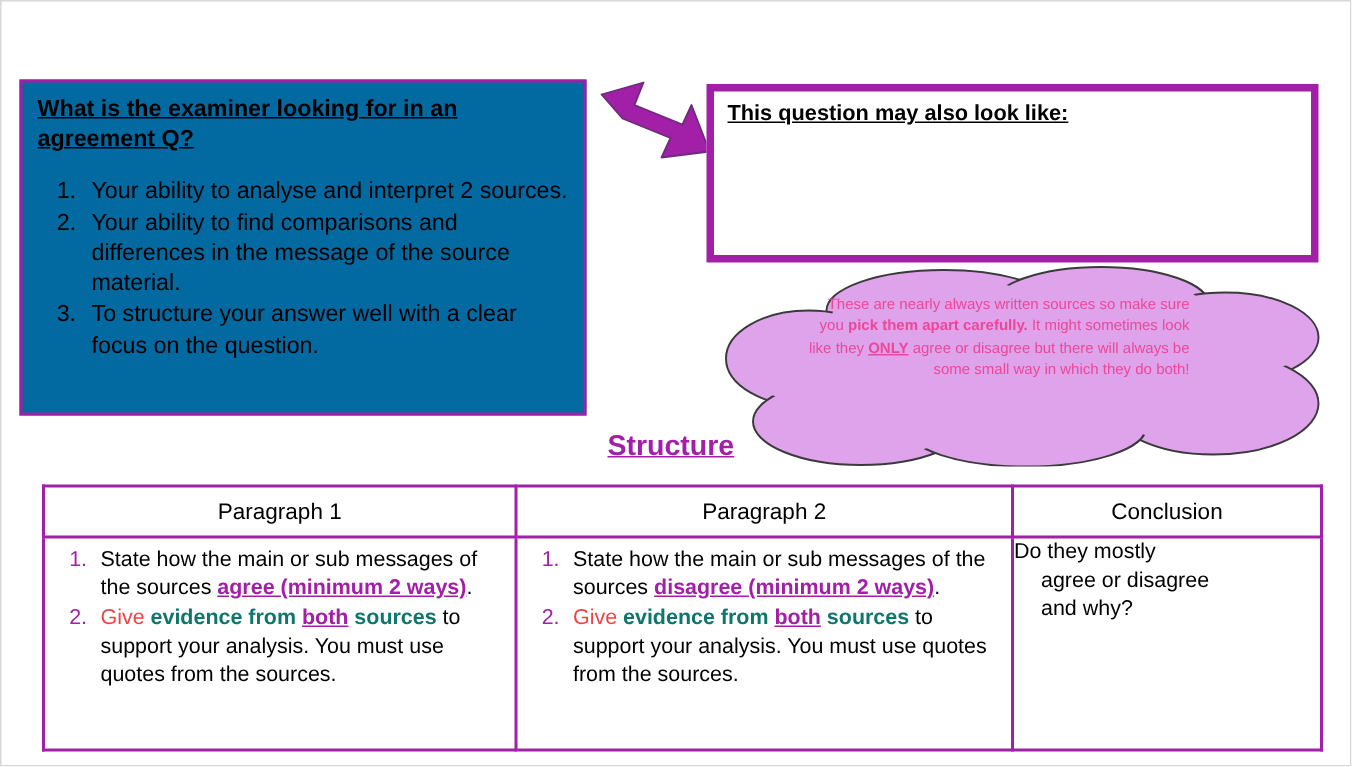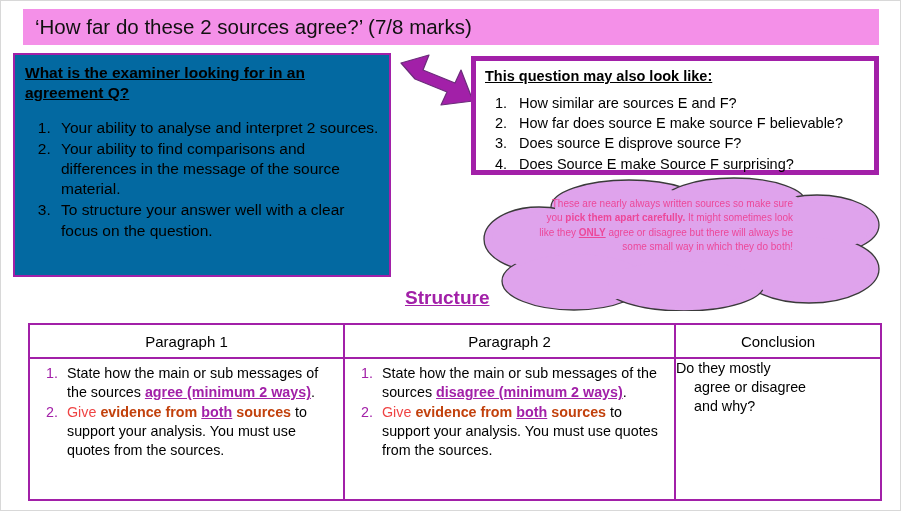--- a/index.html
+++ b/index.html
@@ -188,65 +188,56 @@
     color: #000000;
   }
   #structure-table td ol li {
     padding-left: 5px;
     margin-bottom: 1px;
   }
   #structure-table td ol li::marker {
     color: #A220A8;
   }
   .pu { color: #ef4444; }
-  .pu-b { color: #c2410c; font-weight: bold; }
+  .pu-b { color: #0f766e; font-weight: bold; }
   .pu-bu { color: #A220A8; font-weight: bold; text-decoration: underline; }
   #conclusion-cell {
     padding: 8px 8px 0 16px;
     font-size: 14.3px;
     line-height: 1.33;
     color: #000000;
   }
   #conclusion-cell .indent {
     padding-left: 18px;
     display: block;
   }
 </style>
 </head>
 <body>
 
 <div id="slide">
 
-  <div id="title-banner">
-    <span class="title-text">‘How far do these 2 sources agree?’ (7/8 marks)</span>
-  </div>
 
   <div id="examiner-box">
     <div class="box-heading">What is the examiner looking for in an agreement Q?</div>
     <ol>
       <li>Your ability to analyse and interpret 2 sources.</li>
       <li>Your ability to find comparisons and differences in the message of the source material.</li>
       <li>To structure your answer well with a clear focus on the question.</li>
     </ol>
   </div>
 
   <div id="arrow-shape">
     <svg width="80" height="62" viewBox="0 0 80 62">
       <polygon points="2,10 30,2 24,17 56,30 62,17 74,48 42,52 48,39 16,26" fill="#A220A8" stroke="#6b2d7a" stroke-width="1.2" stroke-linejoin="round"></polygon>
     </svg>
   </div>
 
   <div id="alt-question-box">
     <div class="box-heading">This question may also look like:</div>
-    <ol>
-      <li>How similar are sources E and F?</li>
-      <li>How far does source E make source F believable?</li>
-      <li>Does source E disprove source F?</li>
-      <li>Does Source E make Source F surprising?</li>
-    </ol>
   </div>
 
   <div id="cloud-callout">
     <svg width="414" height="134" viewBox="0 0 414 134">
       <g fill="#DFA3EC" stroke="#3a3a3a" stroke-width="1.3">
         <ellipse cx="150" cy="30" rx="78" ry="27"></ellipse>
         <ellipse cx="255" cy="26" rx="72" ry="25"></ellipse>
         <ellipse cx="338" cy="48" rx="62" ry="30"></ellipse>
         <ellipse cx="60" cy="62" rx="55" ry="32"></ellipse>
         <ellipse cx="330" cy="92" rx="70" ry="34"></ellipse>

